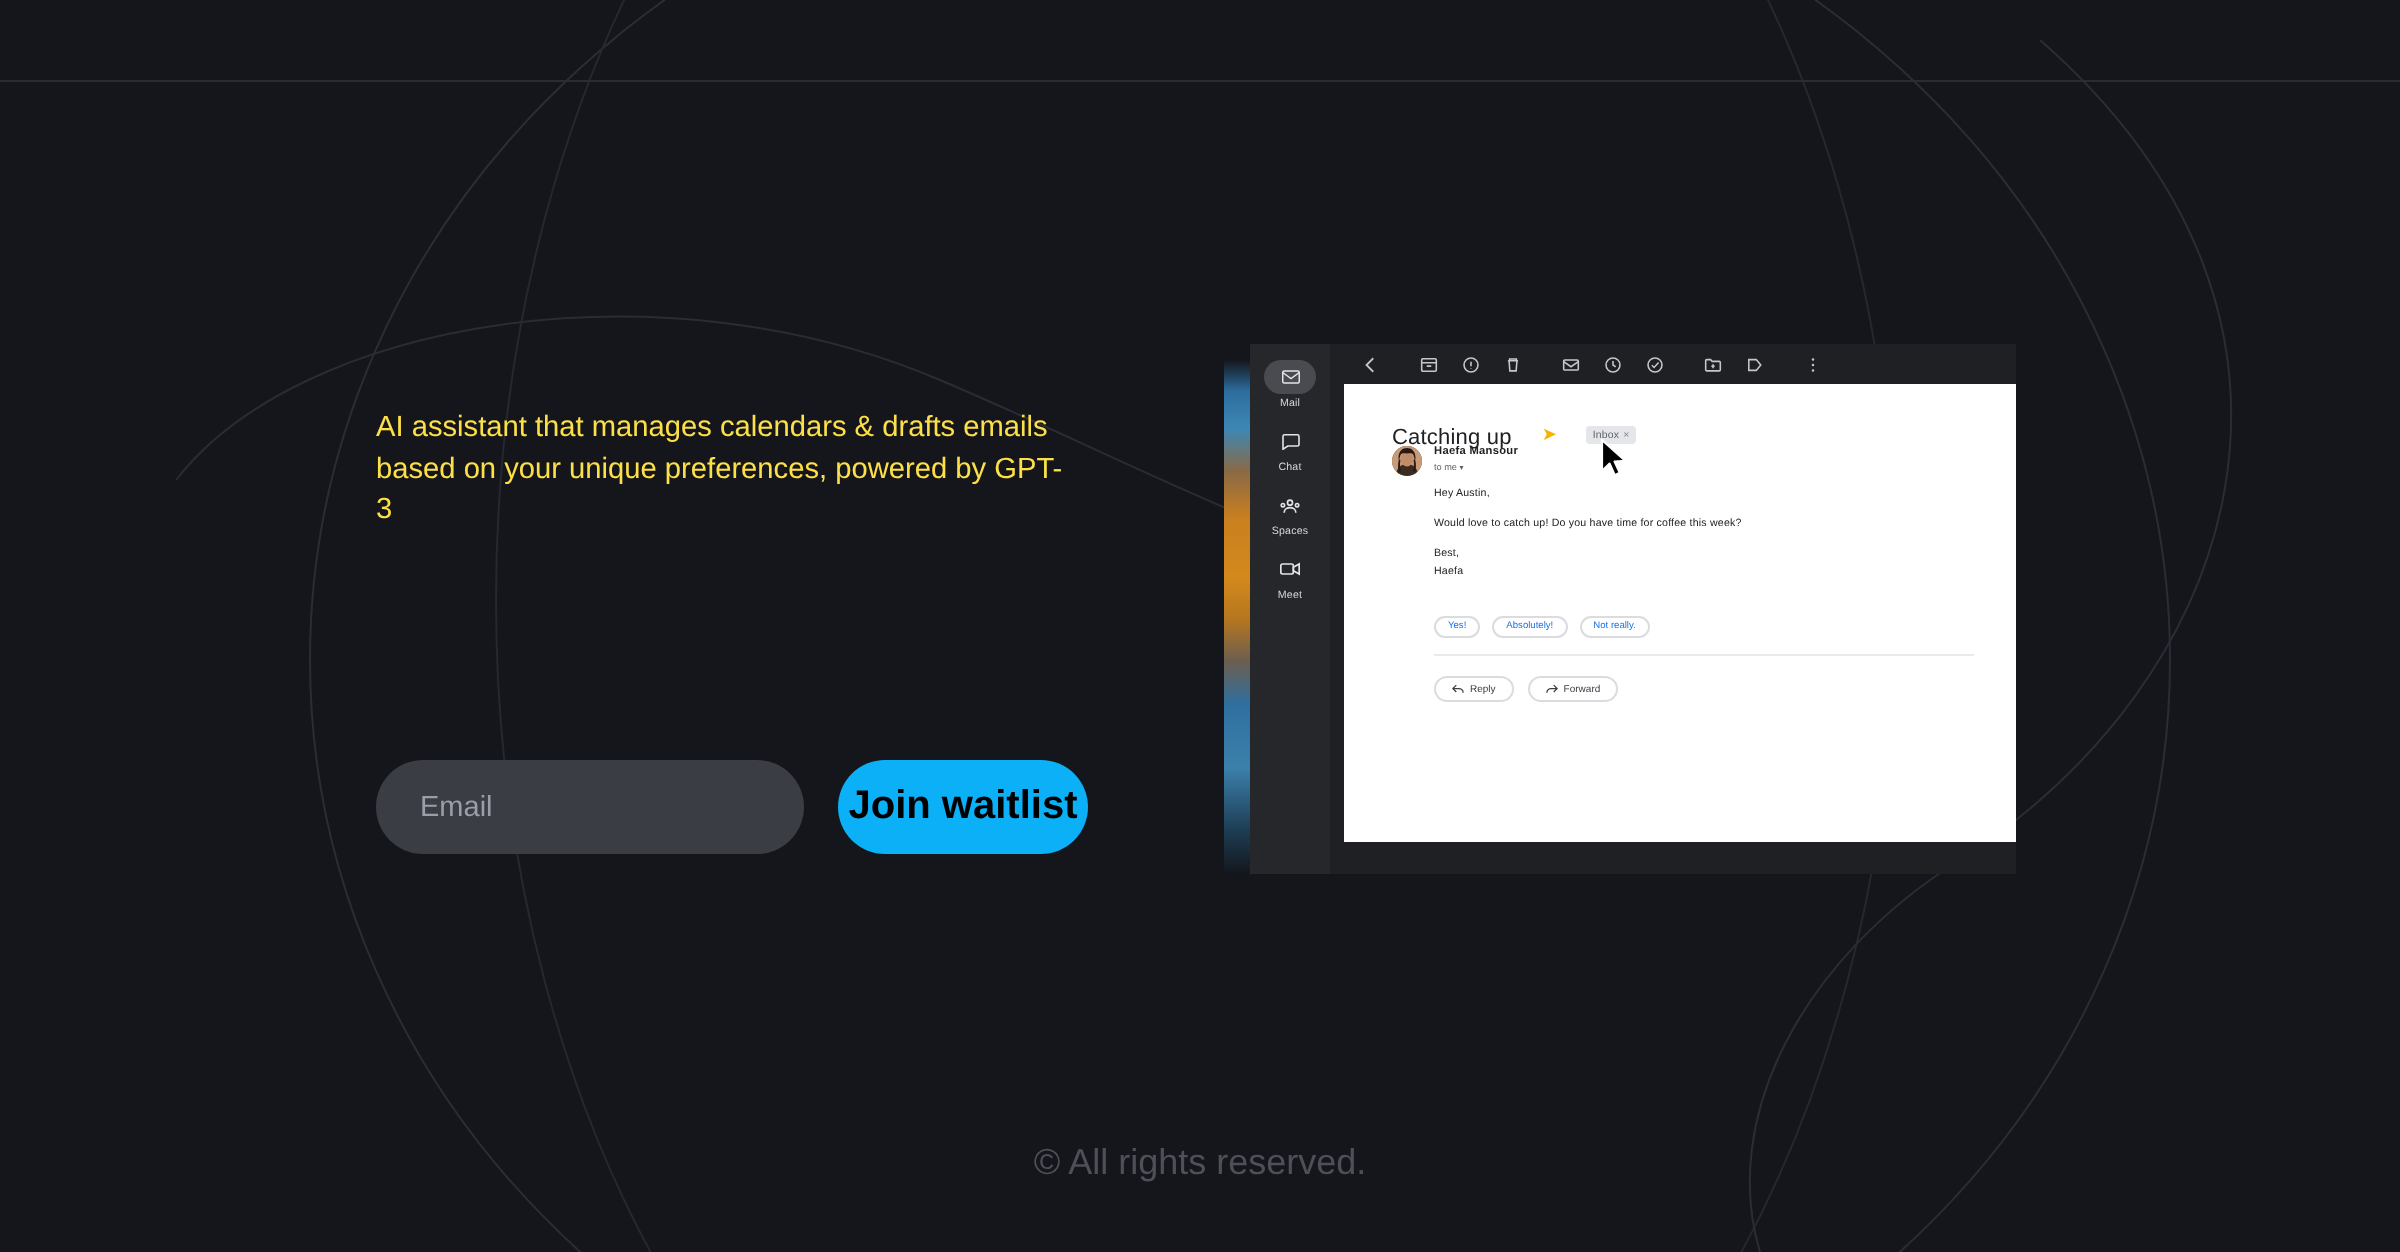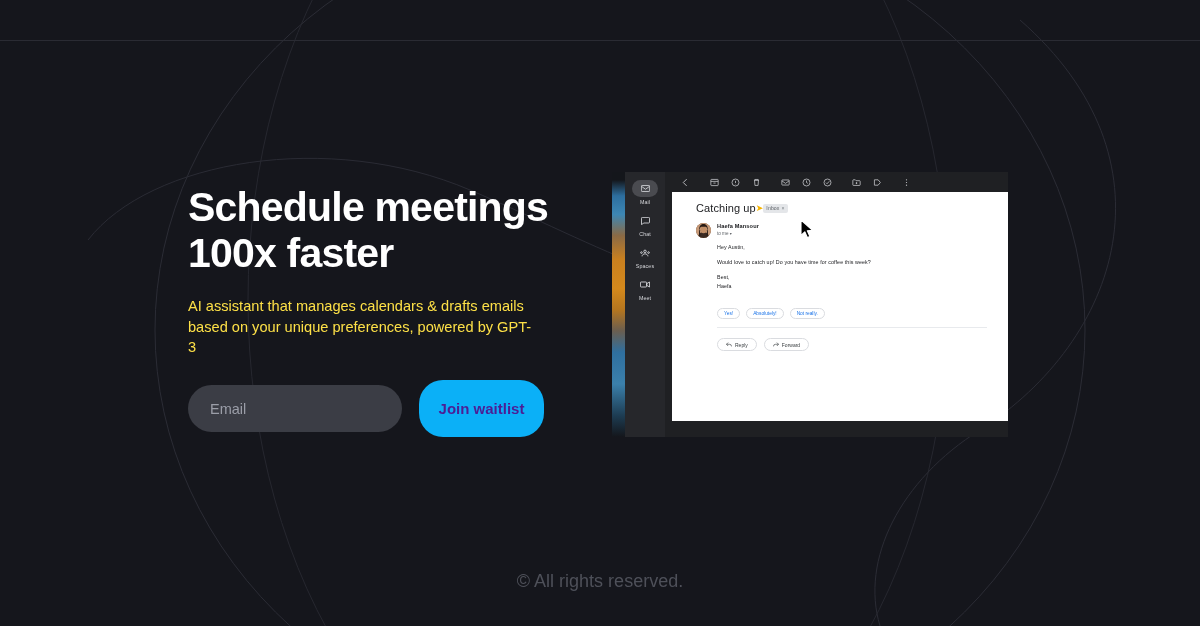--- a/index.html
+++ b/index.html
@@ -35,23 +35,23 @@
   
   .signup { position:absolute; left:188px; top:380px; display:flex; align-items:center; }
   .email-input {
     width:214px; height:47px; border-radius:24px;
     background:#3b3d45; border:none; outline:none;
     padding:0 22px; font-size:14.5px; color:#84cc16;
     font-family:"Liberation Sans", sans-serif;
   }
   .email-input::placeholder { color:#9b9ea8; }
   .join-btn {
-    margin-left:17px; width:125px; height:57px; border-radius:24px;
-    background:#0bb0f7; border:none; color:#4c1d95;
-    font-size:15px; font-weight:bold; cursor:pointer;
+    margin-left:17px; width:125px; height:47px; border-radius:24px;
+    background:#0bb0f7; border:none; color:#000000;
+    font-size:20px; font-weight:bold; cursor:pointer;
     font-family:"Liberation Sans", sans-serif;
   }
 
   
   .footer {
     position:absolute; left:0; top:571px; width:1200px;
     text-align:center; font-size:18px; color:#4e5059;
   }
 
   
@@ -101,21 +101,21 @@
   }
   .tb-sep { width:8px; }
   .tb-ico svg { display:block; }
 
   .mail-pane {
     position:absolute; left:7px; top:20px; width:336px; height:229px;
     background:#ffffff; overflow:hidden;
   }
 
   .subject-row {
-    position:absolute; left:24px; top:10px; display:flex; align-items:center; gap:0;
+    position:absolute; left:24px; top:21px; display:flex; align-items:flex-start; gap:15px;
   }
   .subject { font-size:11px; color:#202124; letter-spacing:0.1px; }
   .important-ico { color:#f5b300; font-size:9px; line-height:1; }
   .inbox-chip {
     font-size:5.2px; color:#5f6368; background:#e4e6e9;
     border-radius:2px; padding:1.5px 3px 1.5px 3px; letter-spacing:0.1px;
   }
   .inbox-chip .x { margin-left:2px; color:#80868b; }
 
   .avatar {
@@ -163,24 +163,20 @@
       <ellipse cx="620" cy="330" rx="465" ry="420" fill="none" stroke="#2b2c35" stroke-width="1"></ellipse>
       <ellipse cx="598" cy="300" rx="350" ry="520" fill="none" stroke="#26272f" stroke-width="1"></ellipse>
       <path d="M 1020 20 C 1180 160 1120 340 980 430 C 900 480 860 560 880 626" fill="none" stroke="#2b2c35" stroke-width="1"></path>
       <path d="M 88 240 C 150 160 330 130 470 190 C 600 245 700 310 840 300" fill="none" stroke="#2a2b34" stroke-width="1"></path>
       <path d="M 1345 140 C 1290 200 1270 300 1310 380" fill="none" stroke="#2a2b34" stroke-width="1"></path>
     </svg>
   </div>
   <div class="topline"></div>
 
   <div class="hero">
-    <h1>
-      <span>Schedule meetings</span>
-      <span class="l2">100x faster</span>
-    </h1>
     <p>AI assistant that manages calendars &amp; drafts emails based on your unique preferences, powered by GPT-3</p>
   </div>
 
   <div class="signup">
     <input class="email-input" type="text" placeholder="Email" style="">
     <button class="join-btn">Join waitlist</button>
   </div>
 
   <div class="footer">© All rights reserved.</div>
 

